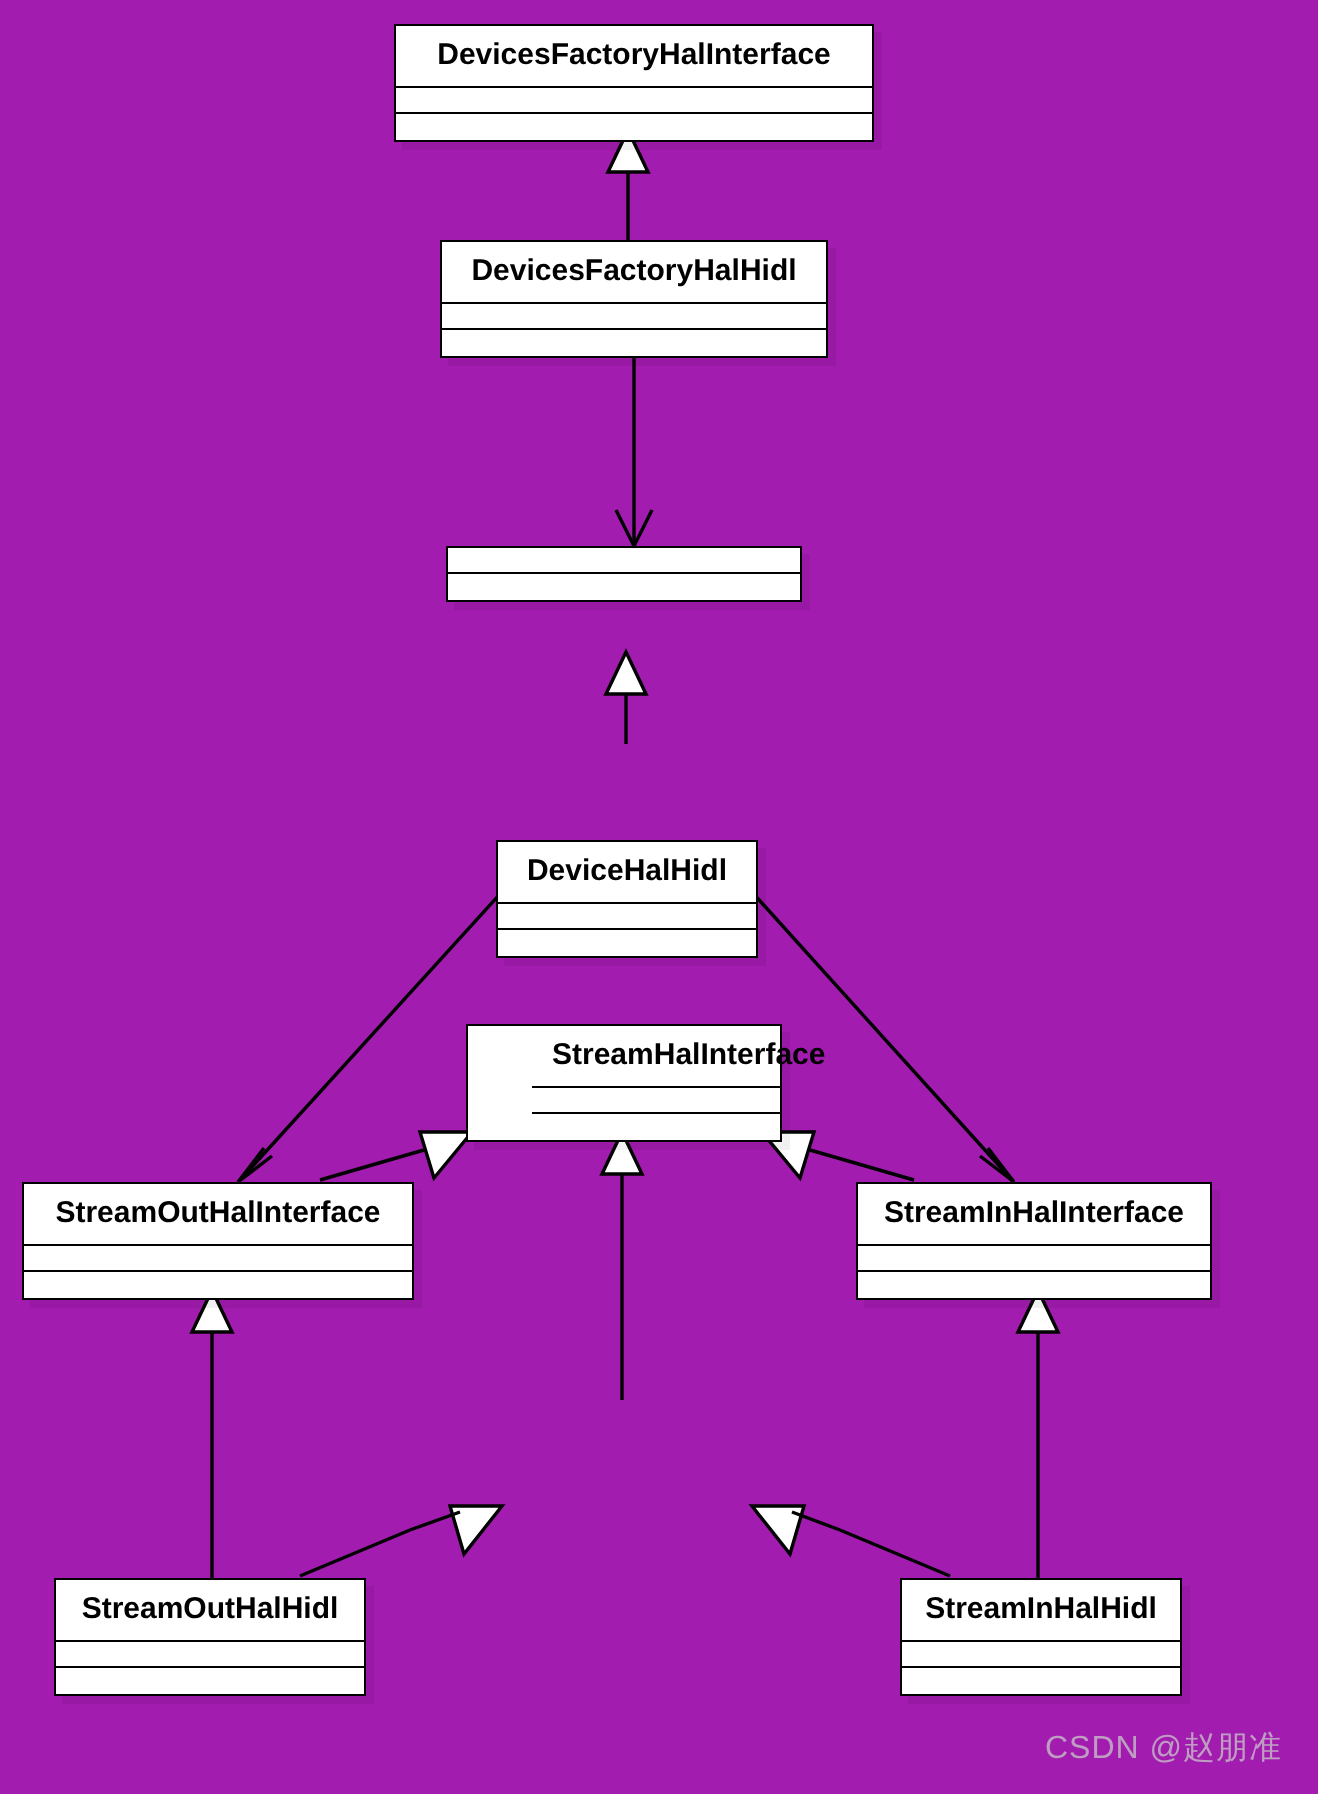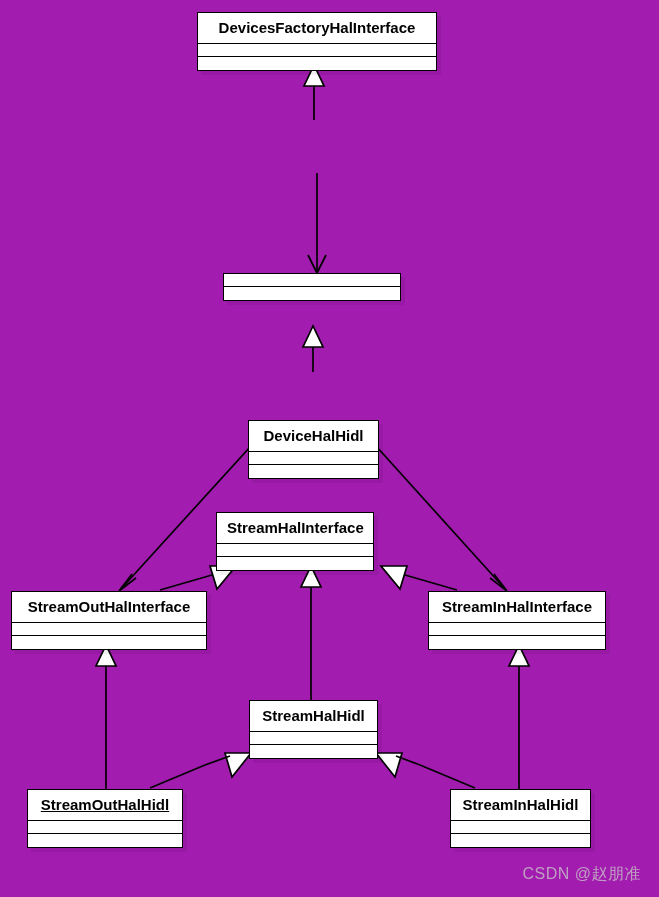--- a/index.html
+++ b/index.html
@@ -145,57 +145,57 @@
       <line x1="420" y1="765" x2="396" y2="756" stroke="#000" stroke-width="1.7"></line>
     </g>
   </svg>
 
   <div class="uml-class" style="left:197px; top:12px; width:240px;">
     <div class="uml-class-name">DevicesFactoryHalInterface</div>
     <div class="uml-compartment divider"></div>
     <div class="uml-compartment"></div>
   </div>
 
+  <div class="uml-class" style="left:220px; top:120px; width:194px;">
+    <div class="uml-class-name">DevicesFactoryHalHidl</div>
+    <div class="uml-compartment divider"></div>
+    <div class="uml-compartment"></div>
+  </div>
 
   <div class="uml-class" style="left:223px; top:273px; width:178px;">
     <div class="uml-compartment divider"></div>
     <div class="uml-compartment"></div>
   </div>
 
   <div class="uml-class" style="left:248px; top:372px; width:131px;margin-top:48px;">
     <div class="uml-class-name">DeviceHalHidl</div>
     <div class="uml-compartment divider"></div>
     <div class="uml-compartment"></div>
   </div>
 
-  <div class="uml-class" style="left:216px; top:512px; width:158px;">
+  <div class="uml-class" style="left:233px; top:512px; width:158px;padding-left:32px;">
     <div class="uml-class-name">StreamHalInterface</div>
     <div class="uml-compartment divider"></div>
     <div class="uml-compartment"></div>
   </div>
 
   <div class="uml-class" style="left:11px; top:591px; width:196px;">
     <div class="uml-class-name">StreamOutHalInterface</div>
     <div class="uml-compartment divider"></div>
     <div class="uml-compartment"></div>
   </div>
 
   <div class="uml-class" style="left:428px; top:591px; width:178px;">
     <div class="uml-class-name">StreamInHalInterface</div>
     <div class="uml-compartment divider"></div>
     <div class="uml-compartment"></div>
   </div>
 
-  <div class="uml-class" style="left:249px; top:700px; width:129px;">
-    <div class="uml-class-name">StreamHalHidl</div>
-    <div class="uml-compartment divider"></div>
-    <div class="uml-compartment"></div>
-  </div>
-
-  <div class="uml-class" style="left:27px; top:789px; width:156px;text-decoration:underline;">
+
+  <div class="uml-class" style="left:27px; top:789px; width:156px;">
     <div class="uml-class-name">StreamOutHalHidl</div>
     <div class="uml-compartment divider"></div>
     <div class="uml-compartment"></div>
   </div>
 
   <div class="uml-class" style="left:450px; top:789px; width:141px;">
     <div class="uml-class-name">StreamInHalHidl</div>
     <div class="uml-compartment divider"></div>
     <div class="uml-compartment"></div>
   </div>

